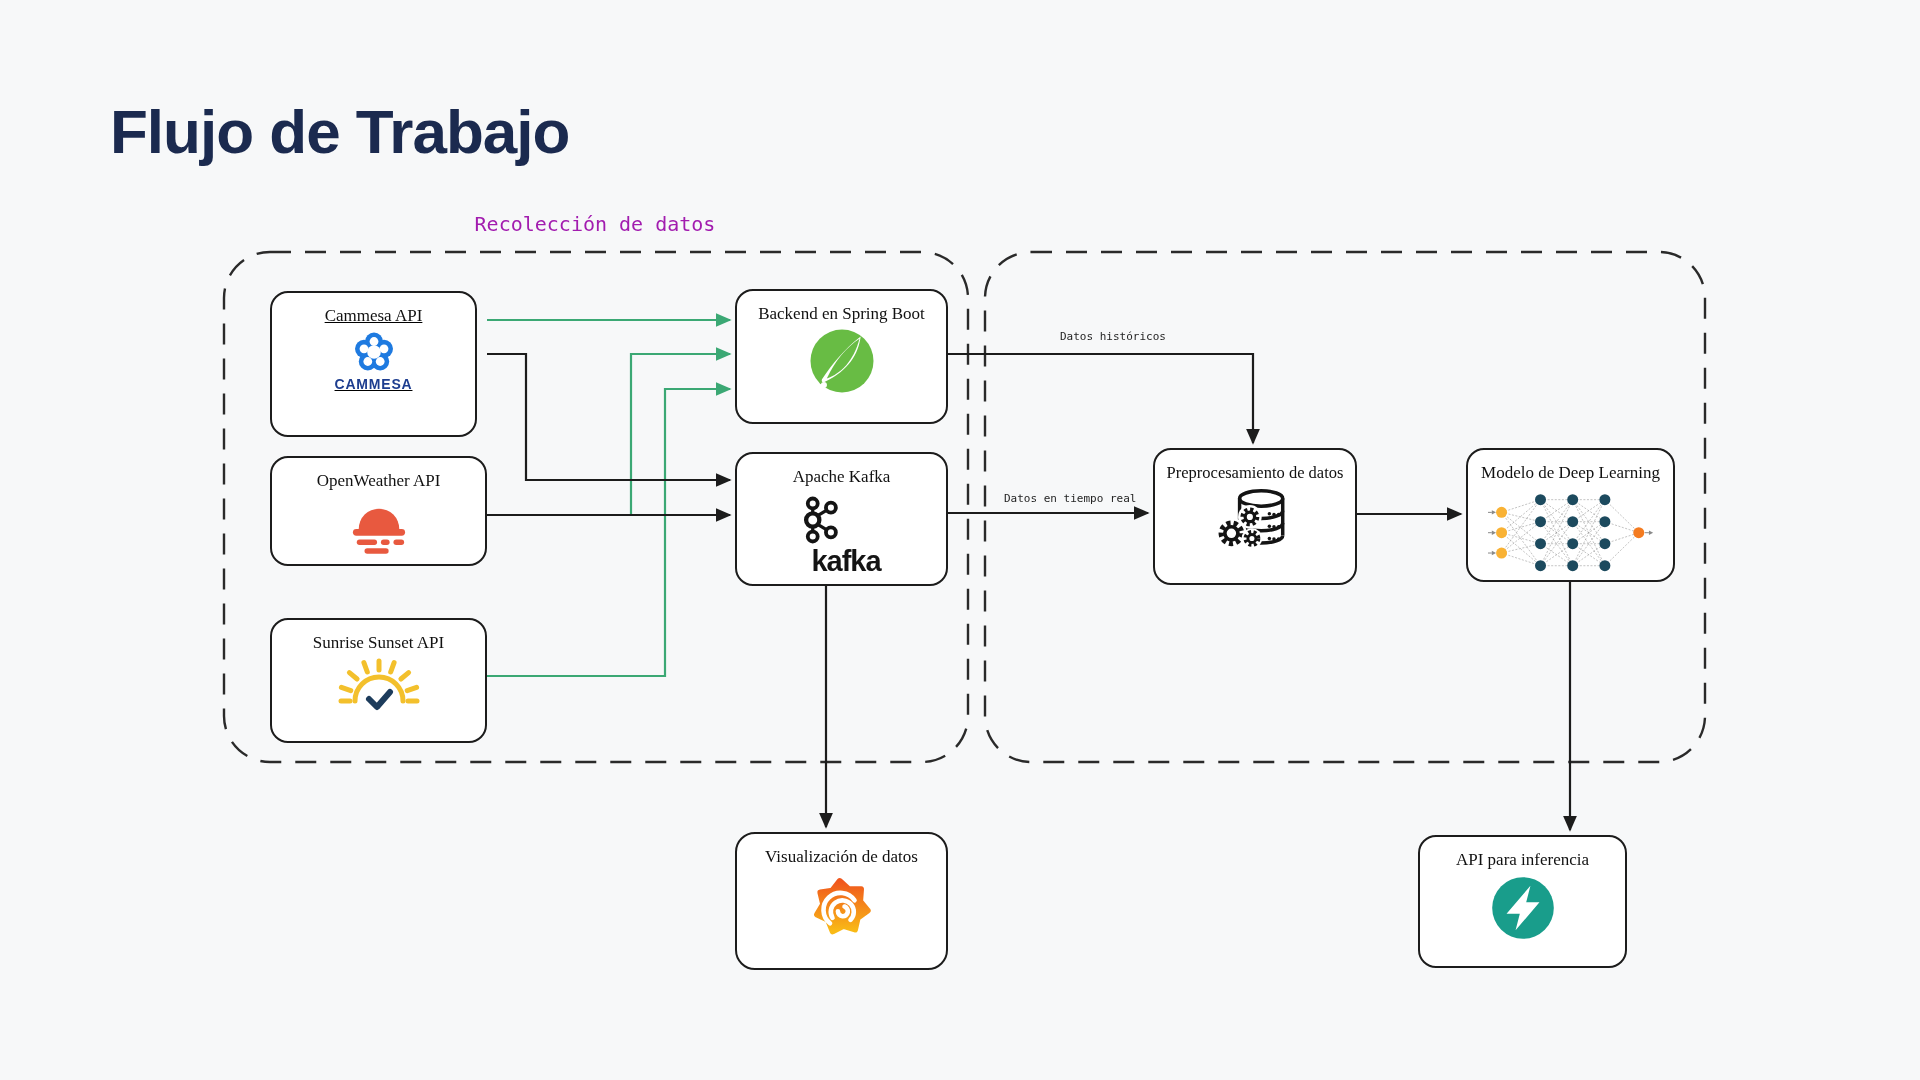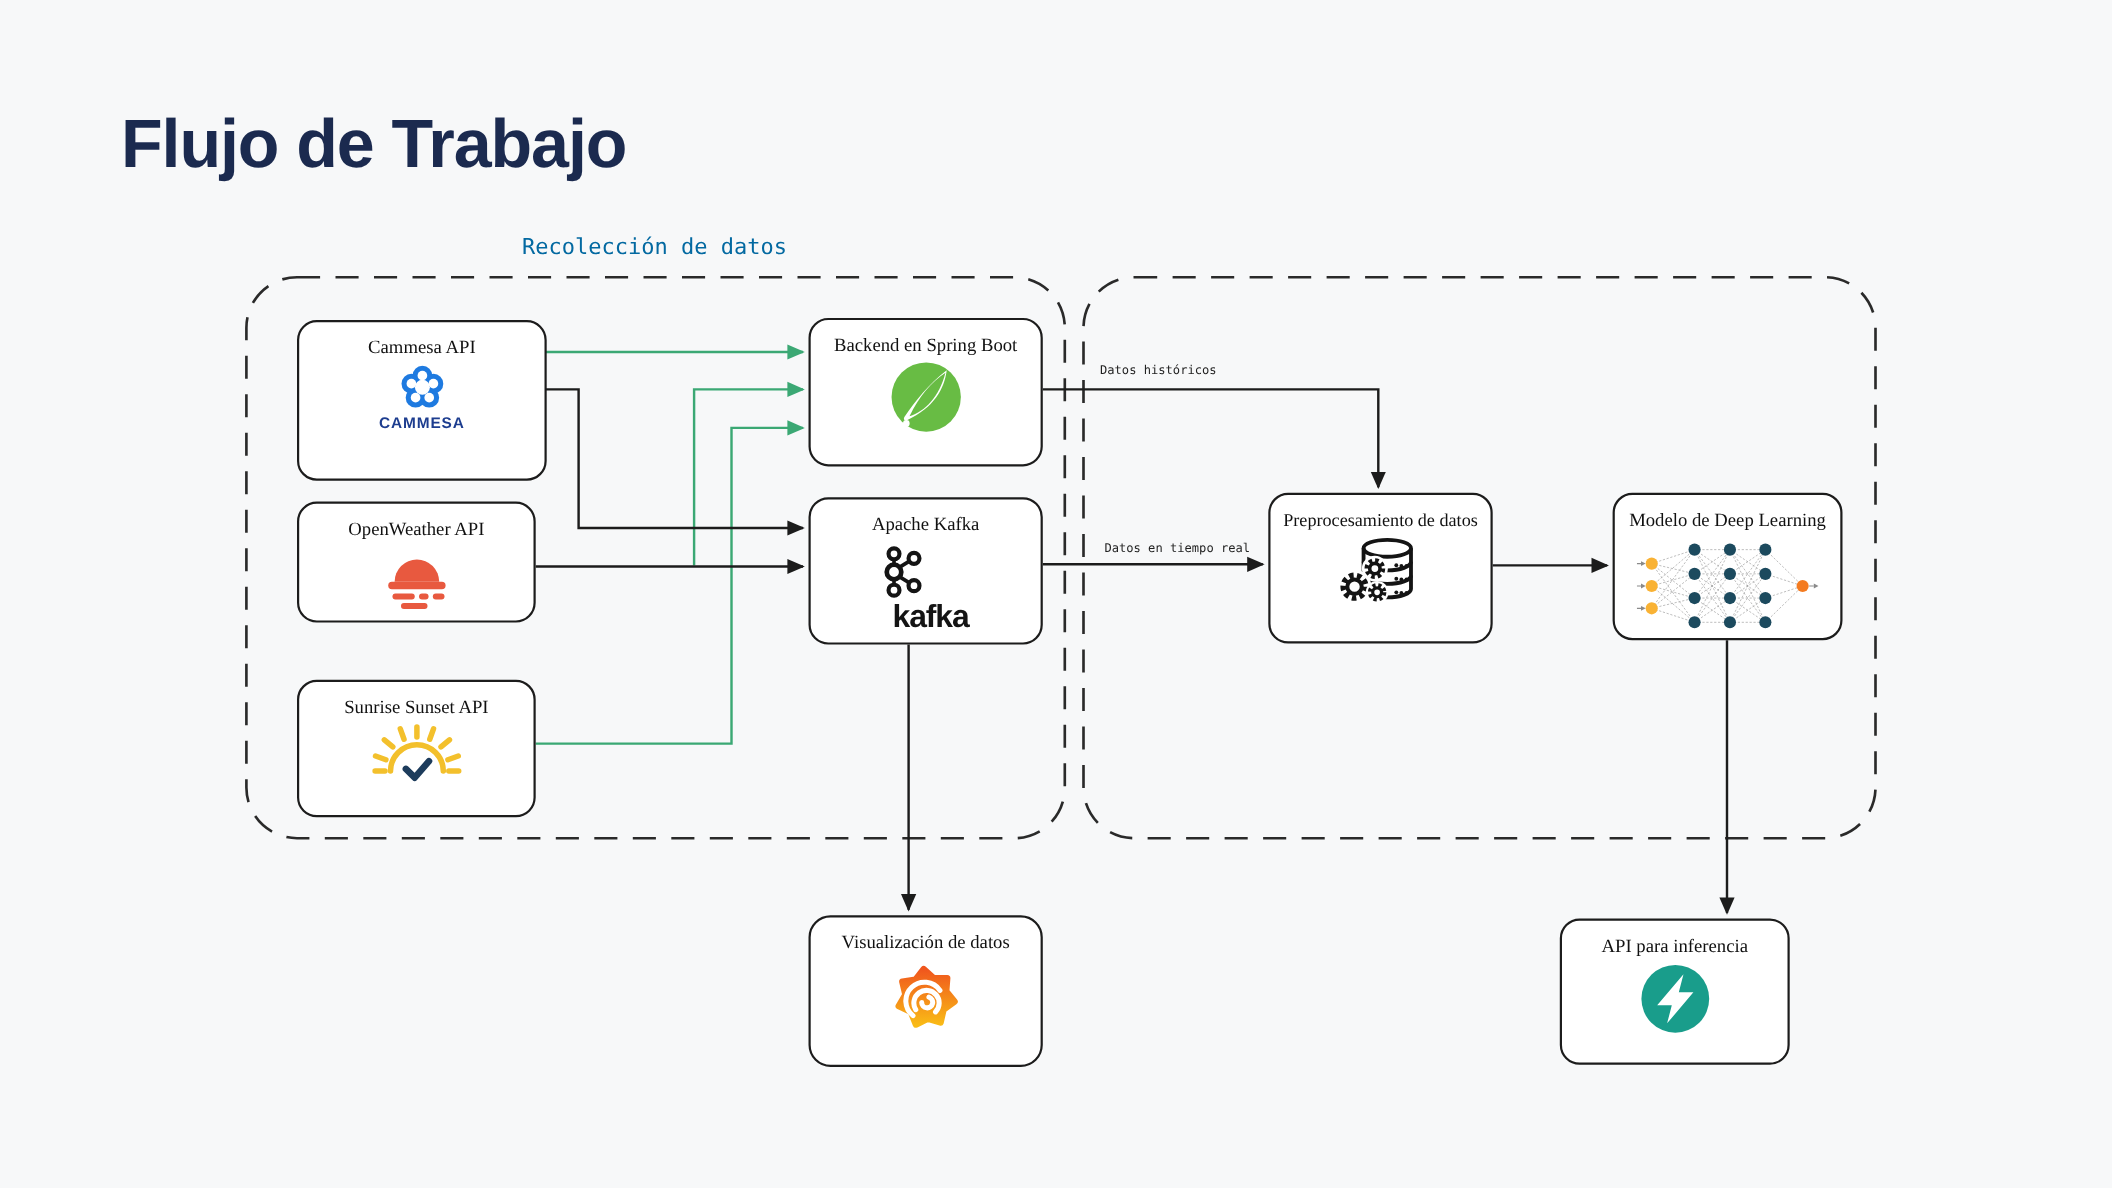--- a/index.html
+++ b/index.html
@@ -6,21 +6,21 @@
     --c-bg:#f7f8f9; --c-navy:#1b2a4f; --c-ink:#1c1c1c; --c-green:#3ba874;
   }
   html,body{margin:0;padding:0;background:var(--c-bg);}
   .stage{position:relative;width:1920px;height:1080px;overflow:hidden;
          background:var(--c-bg);font-family:"Liberation Sans",sans-serif;}
   .layer{position:absolute;left:0;top:0;}
   .page-title{position:absolute;left:110px;top:96px;margin:0;
     font-size:62px;font-weight:800;letter-spacing:-1px;color:var(--c-navy);
     font-family:"Liberation Sans",sans-serif;}
   .glabel{position:absolute;width:520px;text-align:center;
-    font-family:"DejaVu Sans Mono",monospace;font-size:20px;color:#0369a1;}
+    font-family:"DejaVu Sans Mono",monospace;font-size:20px;color:#a21caf;}
   .elabel{position:absolute;font-family:"DejaVu Sans Mono",monospace;
     font-size:11px;color:#1f1f1f;}
   .box{position:absolute;background:#ffffff;border:2px solid #1c1c1c;
     border-radius:18px;display:flex;flex-direction:column;align-items:center;
     box-sizing:border-box;}
   .box-title{font-family:"Liberation Serif",serif;font-size:17px;color:#111;
     margin-top:13px;white-space:nowrap;}
   .box-title.tight{font-size:16.5px;}
   .cammesa-word{font-weight:700;font-size:14px;letter-spacing:0.8px;
     color:#1d3d8f;margin-top:2px;font-family:"Liberation Sans",sans-serif;}
@@ -60,24 +60,24 @@
       <polyline points="948,354 1253,354 1253,443" marker-end="url(#ab)"></polyline>
       <polyline points="948,513 1148,513" marker-end="url(#ab)"></polyline>
       <polyline points="1357,514 1461,514" marker-end="url(#ab)"></polyline>
       <polyline points="826,586 826,827" marker-end="url(#ab)"></polyline>
       <polyline points="1570,582 1570,830" marker-end="url(#ab)"></polyline>
     </g>
   </svg>
 
   <div class="glabel" style="left:335px;top:212px;">Recolección de datos</div>
 
-  <div class="elabel" style="left:956px;top:330px;padding-left:44px;">Datos históricos</div>
+  <div class="elabel" style="left:1016px;top:330px;padding-left:44px;">Datos históricos</div>
   <div class="elabel" style="left:1004px;top:492px;">Datos en tiempo real</div>
 
-  <div class="box" style="left:270px;top:291px;width:227px;height:146px;">
+  <div class="box" style="left:270px;top:291px;width:207px;height:146px;text-decoration:underline;">
     <div class="box-title">Cammesa API</div>
     <svg class="icon" width="48" height="42" viewBox="0 0 48 42" style="margin-top:6px;">
       <g fill="#1e7ae0">
         <circle cx="24" cy="9.5" r="9"></circle>
           <circle cx="14" cy="16.8" r="9"></circle>
         <circle cx="17.8" cy="29.5" r="9"></circle>
           <circle cx="30.2" cy="29.5" r="9"></circle>
         <circle cx="34" cy="16.8" r="9"></circle>
       </g>
       <g fill="#ffffff">

